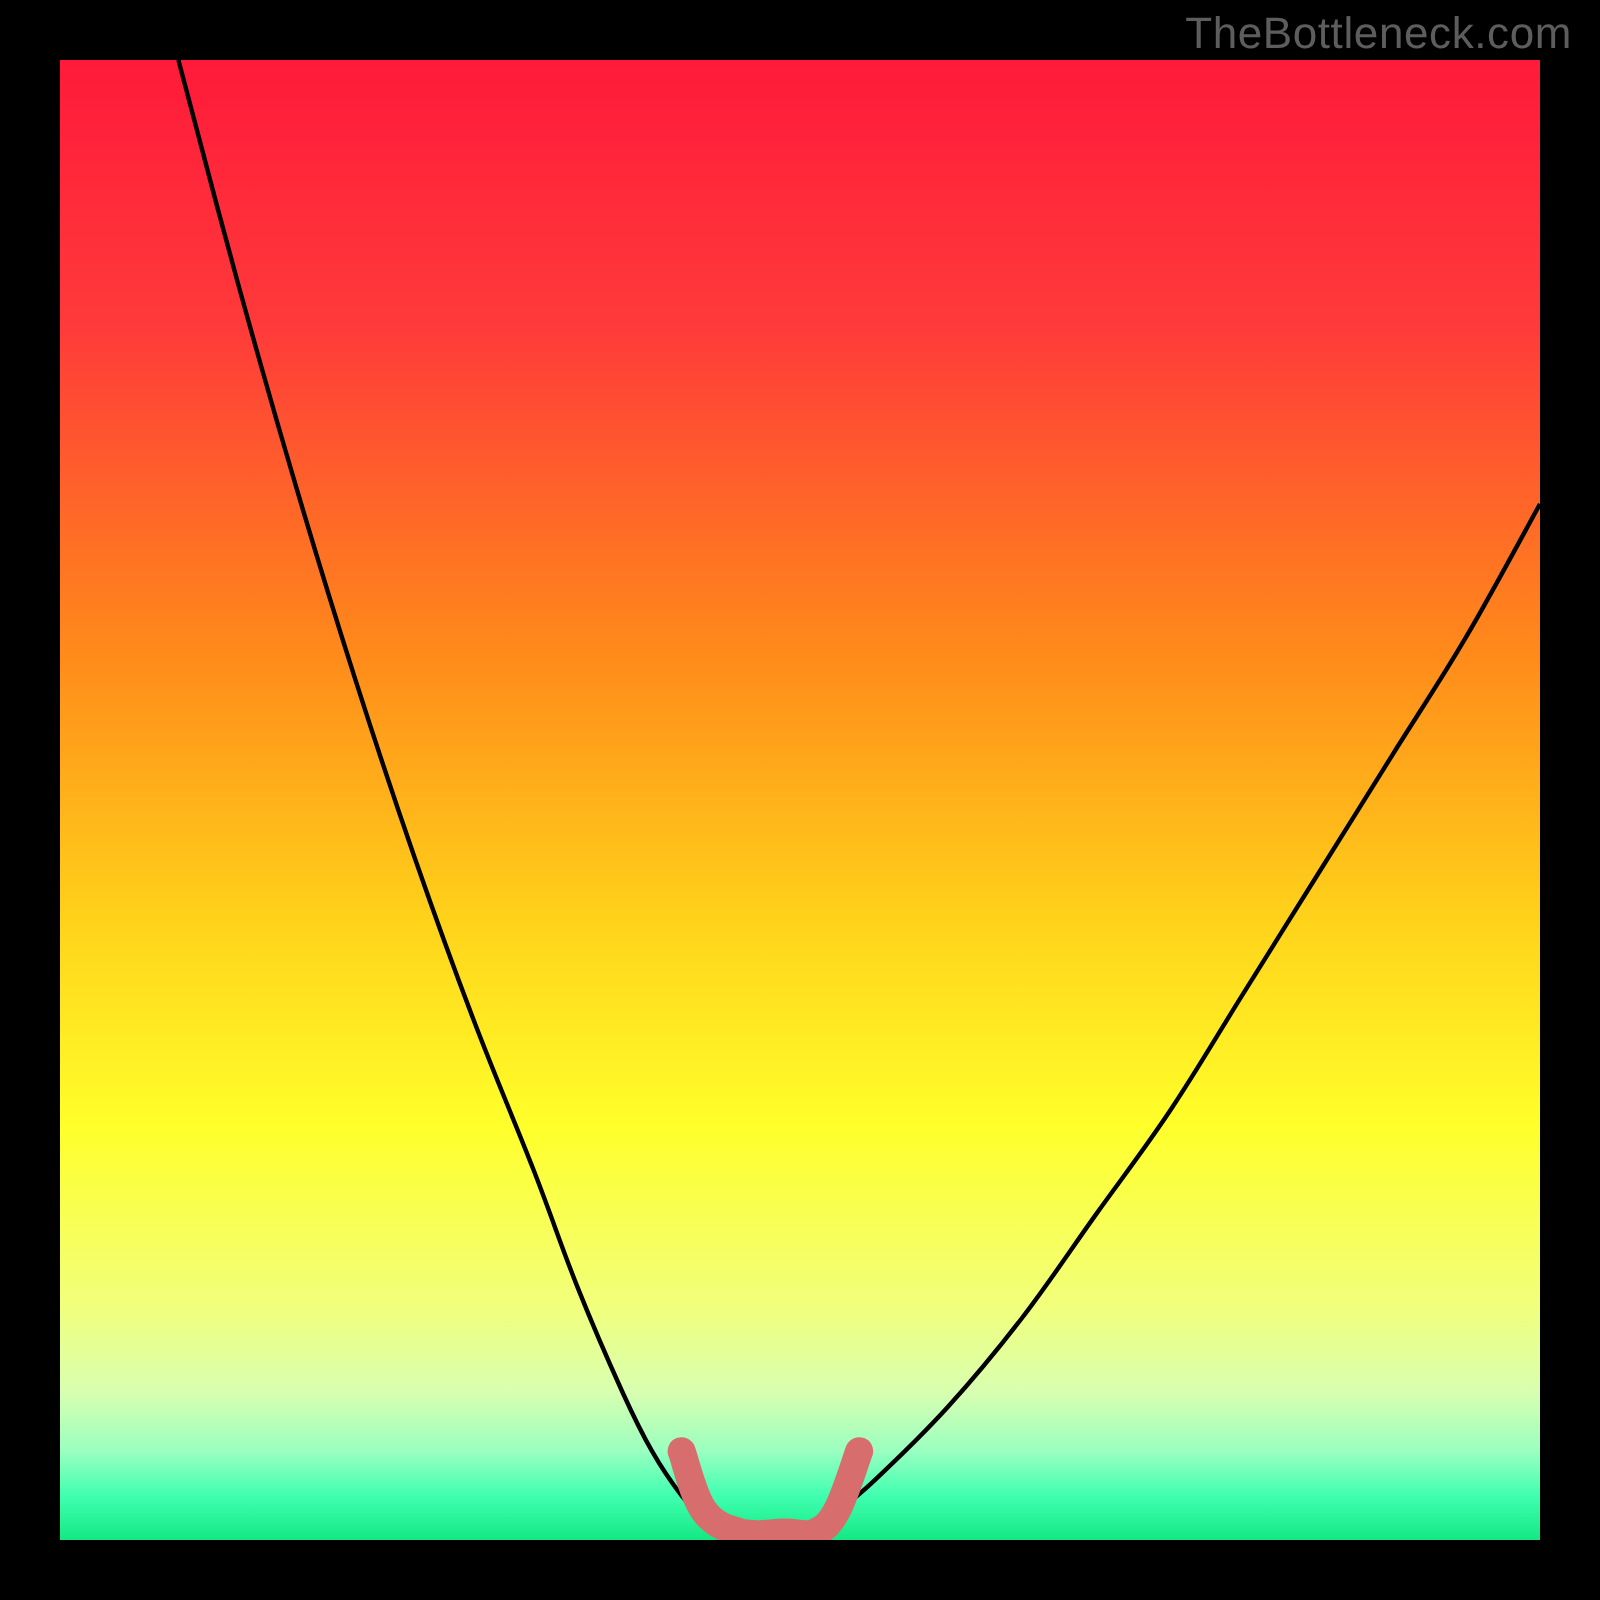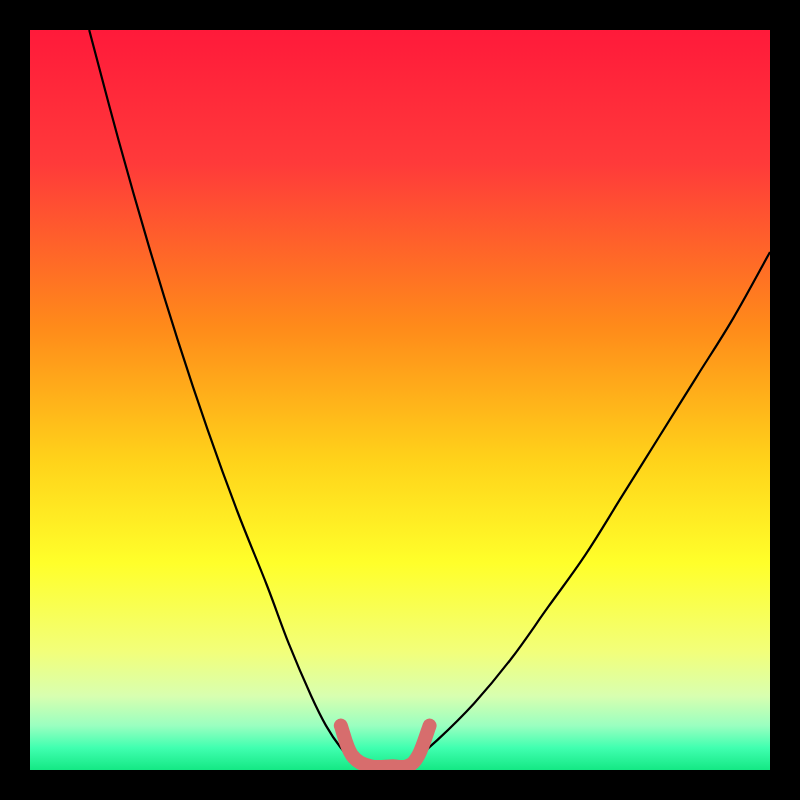--- a/index.html
+++ b/index.html
@@ -28,20 +28,21 @@
     z-index: 10;
   }
   svg {
     display: block;
   }
 </style>
 </head>
 <body>
 
 <div class="frame">
+  <div class="watermark">TheBottleneck.com</div>
 
   <svg id="chart-svg" width="800" height="800" viewBox="0 0 800 800">
     <defs>
       <linearGradient id="bg-grad" x1="0" y1="0" x2="0" y2="1">
           <stop offset="0%" stop-color="#ff1a3a"></stop>
           <stop offset="18%" stop-color="#ff3a3a"></stop>
           <stop offset="40%" stop-color="#ff8a1a"></stop>
           <stop offset="57.99999999999999%" stop-color="#ffd21a"></stop>
           <stop offset="72%" stop-color="#ffff2a"></stop>
           <stop offset="84%" stop-color="#f2ff7a"></stop>

